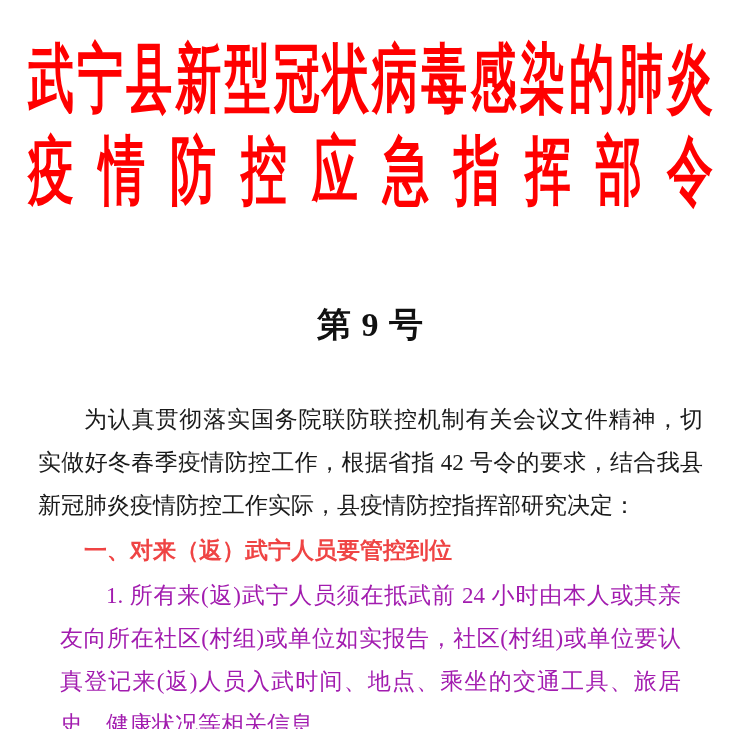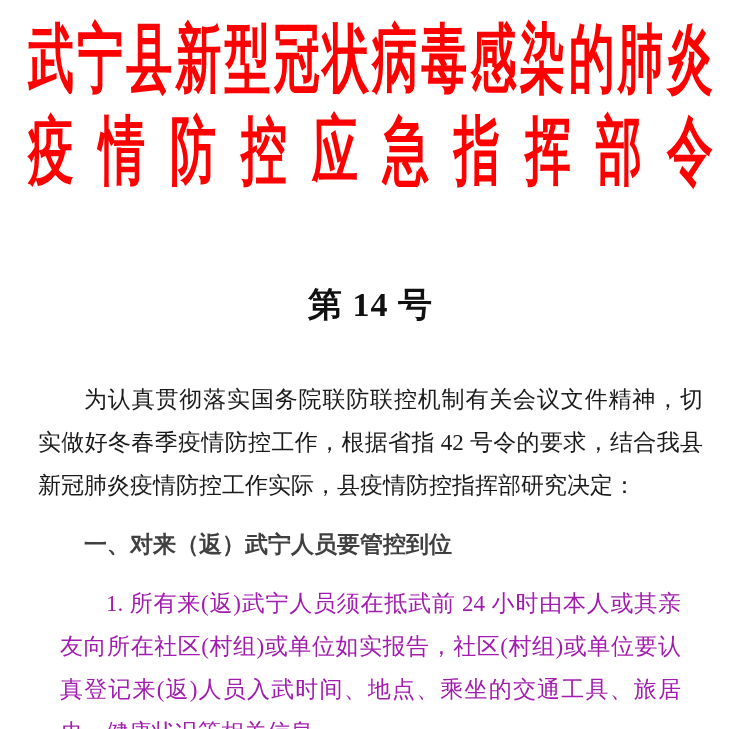--- a/index.html
+++ b/index.html
@@ -4,21 +4,21 @@
 <style>
   html, body { margin: 0; padding: 0; background: #ffffff; }
 
   .page {
     position: relative;
     width: 741px;
     height: 729px;
     background: #ffffff;
     overflow: hidden;
     box-sizing: border-box;
-    padding-top: 32px;
+    padding-top: 52px;
     color: #1a1a1a;
     font-family: "Liberation Serif", "DejaVu Serif", serif;
   }
 
   
   .doc-title {
     margin: 0 28px;
     font-weight: bold;
     font-family: "Liberation Serif", "DejaVu Serif", serif;
   }
@@ -49,27 +49,27 @@
     margin: 53px 38px 0;
     font-size: 23px;
     line-height: 43px;
     text-align: justify;
     text-indent: 2em;
     color: #1a1a1a;
   }
 
   
   .section-heading {
-    margin: 16px 38px;
+    margin: 2px 38px;
     font-family: "Liberation Sans", "DejaVu Sans", sans-serif;
     font-weight: bold;
     font-size: 23px;
     line-height: 43px;
     text-indent: 2em;
-    color: #404040;
+    color: #ef4444;
   }
 
   .item-para {
     margin: 0 60px;
     font-size: 23px;
     line-height: 43px;
     text-align: justify;
     text-indent: 2em;
     color: #a21caf;
     font-family: Liberation Serif, serif;
@@ -78,21 +78,21 @@
 </head>
 <body>
 
 <div class="page">
 
   <h1 class="doc-title">
     <div class="title-line title-line-1" style="color: rgb(255, 0, 0);">武宁县新型冠状病毒感染的肺炎</div>
     <div class="title-line title-line-2" style="color: rgb(255, 0, 0);">疫情防控应急指挥部令</div>
   </h1>
 
-  <div class="order-number">第 14 号</div>
+  <div class="order-number">第 9 号</div>
 
   <p class="body-para">为认真贯彻落实国务院联防联控机制有关会议文件精神，切实做好冬春季疫情防控工作，根据省指 42 号令的要求，结合我县新冠肺炎疫情防控工作实际，县疫情防控指挥部研究决定：</p>
 
   <h2 class="section-heading">一、对来（返）武宁人员要管控到位</h2>
 
   <p class="item-para">1. 所有来(返)武宁人员须在抵武前 24 小时由本人或其亲友向所在社区(村组)或单位如实报告，社区(村组)或单位要认真登记来(返)人员入武时间、地点、乘坐的交通工具、旅居史、健康状况等相关信息。</p>
 
 </div>
 
 </body></html>

